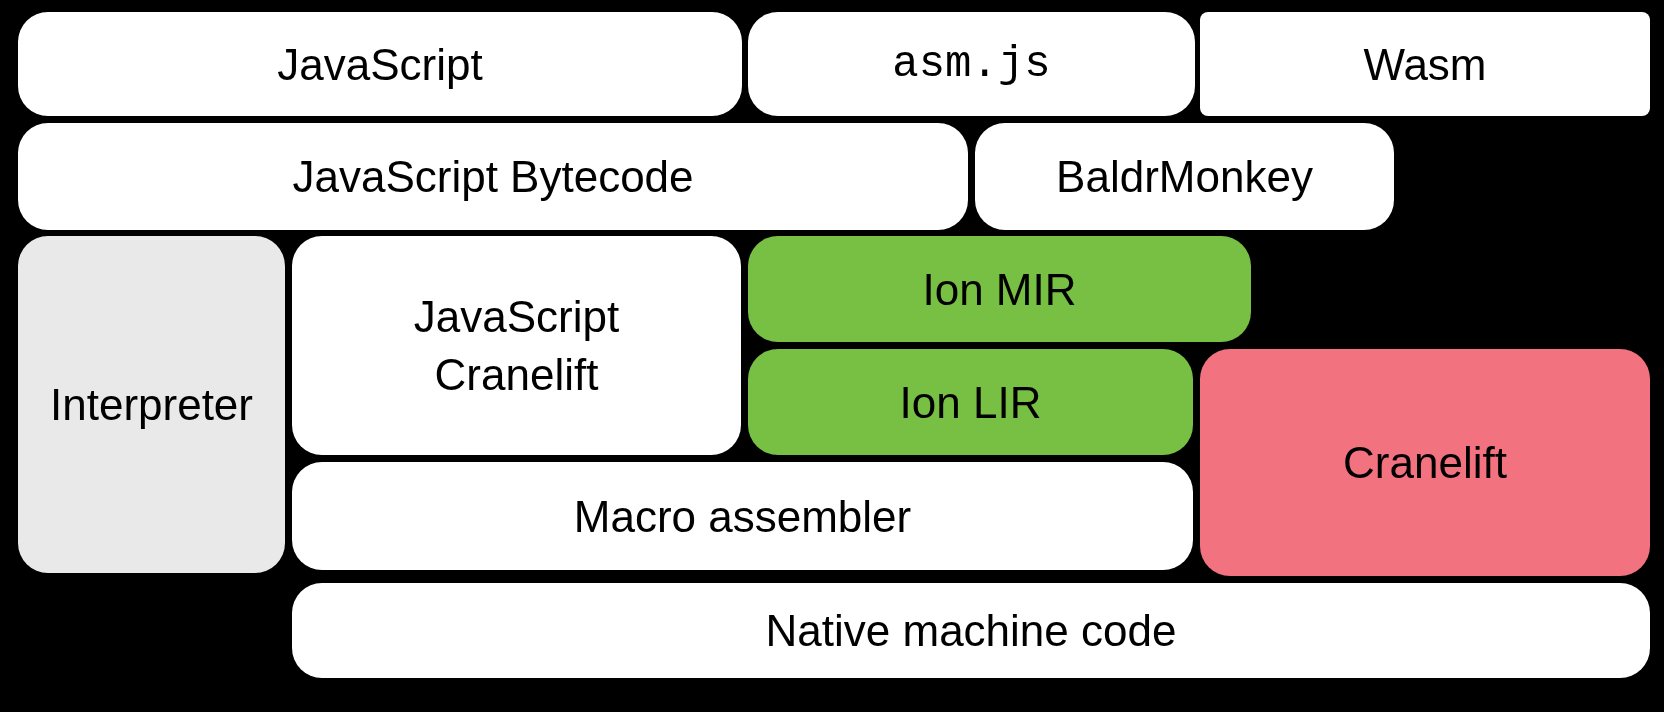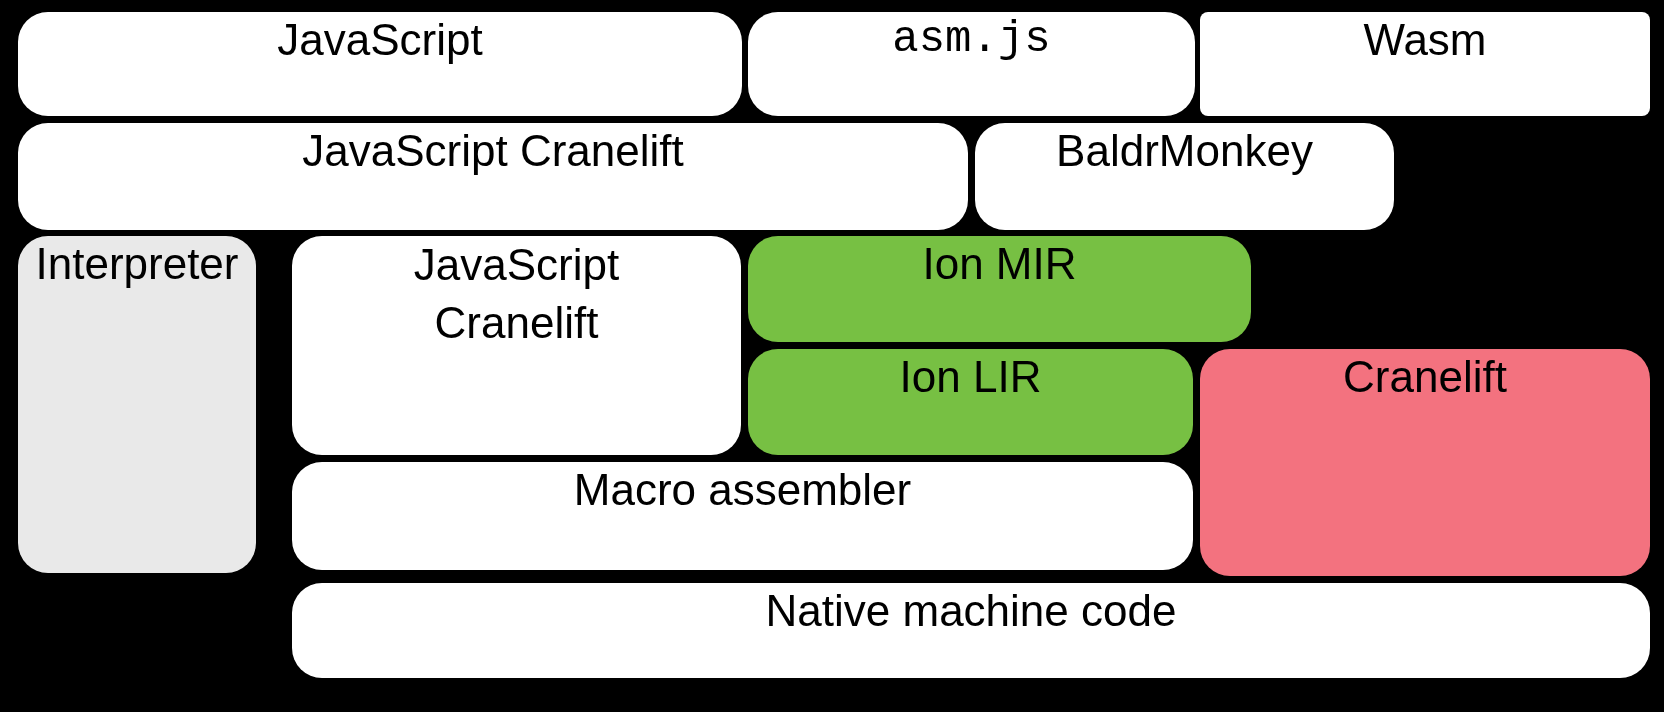--- a/index.html
+++ b/index.html
@@ -14,39 +14,40 @@
     background: var(--background, #000);
     overflow: hidden;
     font-family: "Liberation Sans", sans-serif;
   }
   .box {
     position: absolute;
     border-radius: 30px;
     background: var(--box, #fff);
     color: var(--text, #000);
     display: flex;
+    align-items: center;
     justify-content: center;
     text-align: center;
     font-size: 44px;
     line-height: 1.25;
     letter-spacing: 0px;
   }
   .box span { display: block; }
 
   
   .b-javascript          { left: 18px;   top: 12px;  width: 724px;  height: 104px; }
   .b-asmjs               { left: 748px;  top: 12px;  width: 447px;  height: 104px; font-family: Liberation Mono, monospace; }
   .b-wasm                { left: 1200px; top: 12px;  width: 450px;  height: 104px; border-radius: 8px; }
 
   
   .b-bytecode            { left: 18px;   top: 123px; width: 950px;  height: 107px; }
   .b-baldrmonkey         { left: 975px;  top: 123px; width: 419px;  height: 107px; }
 
   
-  .b-interpreter         { left: 18px;   top: 236px; width: 238px;  height: 337px;
+  .b-interpreter         { left: 18px;   top: 236px; width: 267px;  height: 337px;
                            background: var(--interpreter, #e9e9e9); }
   .b-baseline            { left: 292px;  top: 236px; width: 449px;  height: 219px; }
   .b-ion-mir             { left: 748px;  top: 236px; width: 503px;  height: 106px;
                            background: var(--ion_green, #77c043); }
   .b-ion-lir             { left: 748px;  top: 349px; width: 445px;  height: 106px;
                            background: var(--ion_green, #77c043); }
   .b-cranelift           { left: 1200px; top: 349px; width: 450px;  height: 227px;
                            background: var(--cranelift_pink, #f3727f); }
   .b-macro-assembler     { left: 292px;  top: 462px; width: 901px;  height: 108px; }
 
@@ -66,21 +67,21 @@
 
   <div class="box b-asmjs">
     <span>asm.js</span>
   </div>
 
   <div class="box b-wasm">
     <span>Wasm</span>
   </div>
 
   <div class="box b-bytecode">
-    <span>JavaScript Cranelift</span>
+    <span>JavaScript Bytecode</span>
   </div>
 
   <div class="box b-baldrmonkey">
     <span>BaldrMonkey</span>
   </div>
 
   <div class="box b-interpreter">
     <span>Interpreter</span>
   </div>
 

